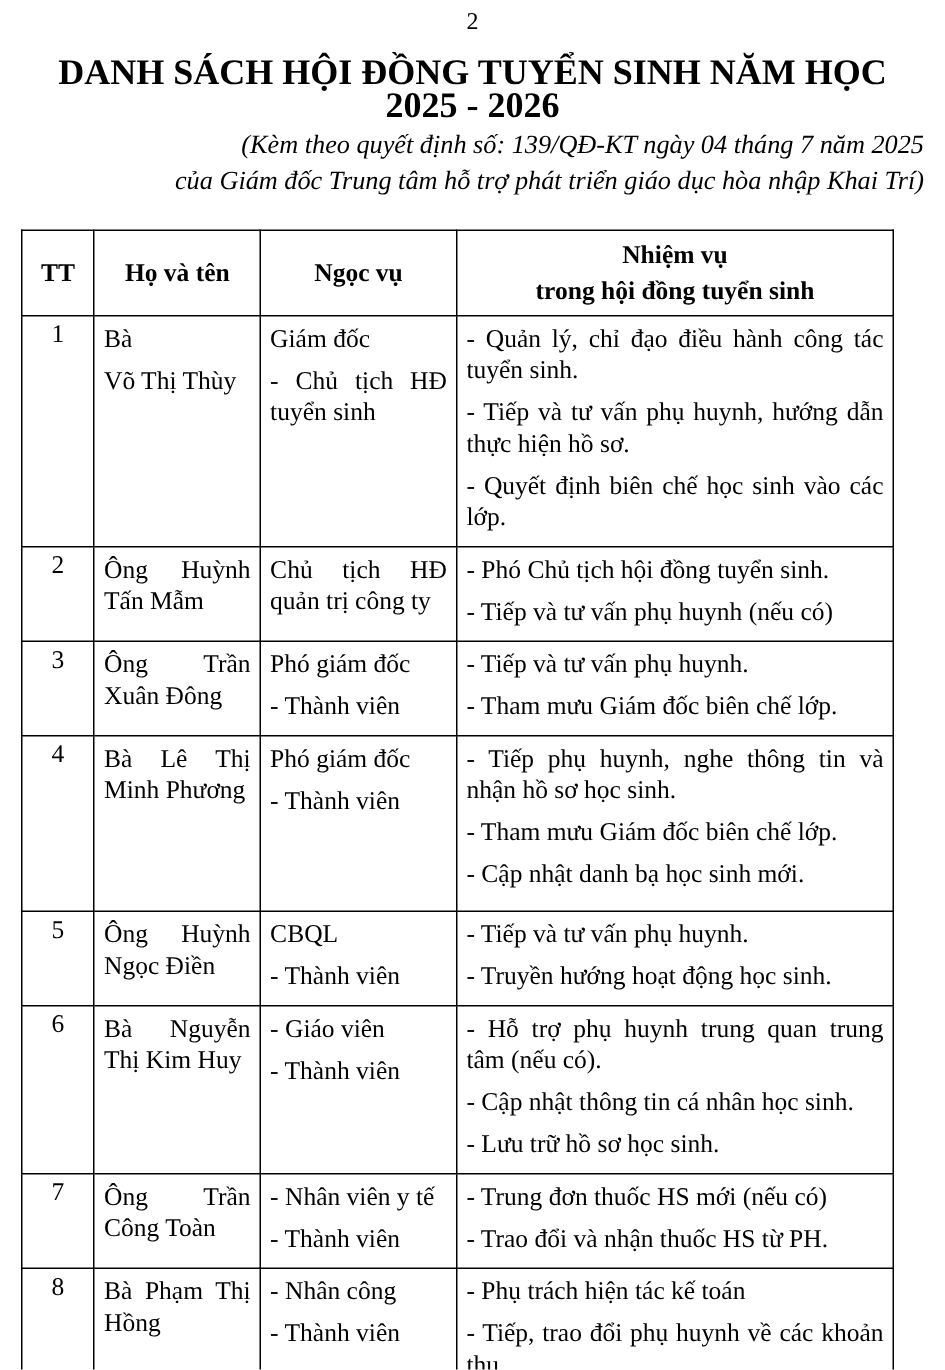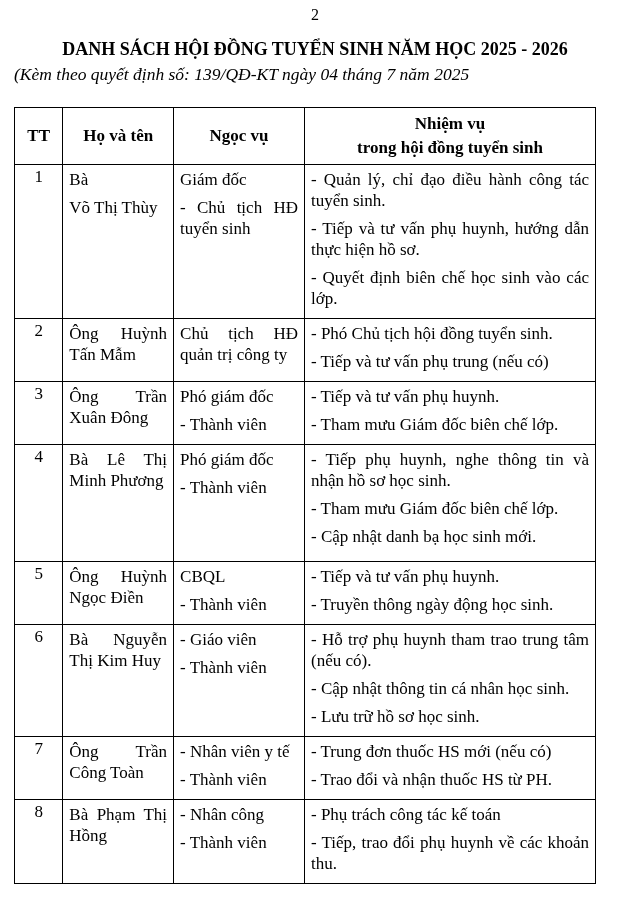--- a/index.html
+++ b/index.html
@@ -4,25 +4,25 @@
 <style>
   html,body { margin:0; padding:0; background:#ffffff; }
   body {
     width:630px; height:913px;
     font-family:"Liberation Serif","DejaVu Serif",serif;
     color:#000; overflow:hidden;
   }
   .page { box-sizing:border-box; width:630px; height:913px; padding:6px 14px 0 14px; }
   .page-number { text-align:center; font-size:16px; line-height:18px; }
   .doc-title {
-    text-align:center; font-size:18px; font-weight:bold;
+    text-align:center; font-size:24px; font-weight:bold;
     margin:14px 0 0 0; line-height:22px;
   }
   .doc-subtitle {
-    text-align:left; font-style:italic; font-size:17.5px; line-height:24px;
+    text-align:right; font-style:italic; font-size:17.5px; line-height:24px;
     margin-top:2px;
   }
   table.council {
     border-collapse:collapse; table-layout:fixed;
     margin-top:21px; width:582px;padding-left:36px;
   }
   table.council th, table.council td { border:1px solid #000; }
   table.council th {
     font-size:17px; font-weight:bold; text-align:center; vertical-align:middle;
     padding:4px 2px; line-height:24px; height:48px;
@@ -39,20 +39,21 @@
   .col-duty { width:289px; }
 </style>
 </head>
 <body>
 
 <div class="page">
   <div class="page-number">2</div>
   <div class="doc-title">DANH SÁCH HỘI ĐỒNG TUYỂN SINH NĂM HỌC 2025 - 2026</div>
   <div class="doc-subtitle">
     <div>(Kèm theo quyết định số: 139/QĐ-KT ngày 04 tháng 7 năm 2025</div>
+    <div>của Giám đốc Trung tâm hỗ trợ phát triển giáo dục hòa nhập Khai Trí)</div>
   </div>
 
   <table class="council">
     <colgroup>
       <col class="col-tt">
         <col class="col-name">
         <col class="col-pos">
         <col class="col-duty">
     </colgroup>
     <thead>
@@ -86,21 +87,21 @@
         <tr>
           <td class="c-tt">2</td>
           <td class="c-name">
             <p>Ông Huỳnh Tấn Mẫm</p>
           </td>
           <td class="c-pos">
             <p>Chủ tịch HĐ quản trị công ty</p>
           </td>
           <td class="c-duty">
             <p>- Phó Chủ tịch hội đồng tuyển sinh.</p>
-            <p>- Tiếp và tư vấn phụ trung (nếu có)</p>
+            <p>- Tiếp và tư vấn phụ huynh (nếu có)</p>
           </td>
         </tr>
         <tr>
           <td class="c-tt">3</td>
           <td class="c-name">
             <p>Ông Trần Xuân Đông</p>
           </td>
           <td class="c-pos">
             <p>Phó giám đốc</p>
             <p>- Thành viên</p>
@@ -129,34 +130,34 @@
           <td class="c-tt">5</td>
           <td class="c-name">
             <p>Ông Huỳnh Ngọc Điền</p>
           </td>
           <td class="c-pos">
             <p>CBQL</p>
             <p>- Thành viên</p>
           </td>
           <td class="c-duty">
             <p>- Tiếp và tư vấn phụ huynh.</p>
-            <p>- Truyền thông ngày động học sinh.</p>
+            <p>- Truyền hướng hoạt động học sinh.</p>
           </td>
         </tr>
         <tr>
           <td class="c-tt">6</td>
           <td class="c-name">
             <p>Bà Nguyễn Thị Kim Huy</p>
           </td>
           <td class="c-pos">
             <p>- Giáo viên</p>
             <p>- Thành viên</p>
           </td>
           <td class="c-duty">
-            <p>- Hỗ trợ phụ huynh tham trao trung tâm (nếu có).</p>
+            <p>- Hỗ trợ phụ huynh trung quan trung tâm (nếu có).</p>
             <p>- Cập nhật thông tin cá nhân học sinh.</p>
             <p>- Lưu trữ hồ sơ học sinh.</p>
           </td>
         </tr>
         <tr>
           <td class="c-tt">7</td>
           <td class="c-name">
             <p>Ông Trần Công Toàn</p>
           </td>
           <td class="c-pos">
@@ -171,19 +172,19 @@
         <tr>
           <td class="c-tt">8</td>
           <td class="c-name">
             <p>Bà Phạm Thị Hồng</p>
           </td>
           <td class="c-pos">
             <p>- Nhân công</p>
             <p>- Thành viên</p>
           </td>
           <td class="c-duty">
-            <p>- Phụ trách công tác kế toán</p>
+            <p>- Phụ trách hiện tác kế toán</p>
             <p>- Tiếp, trao đổi phụ huynh về các khoản thu.</p>
           </td>
         </tr>
       </tbody>
   </table>
 </div>
 
 </body></html>

